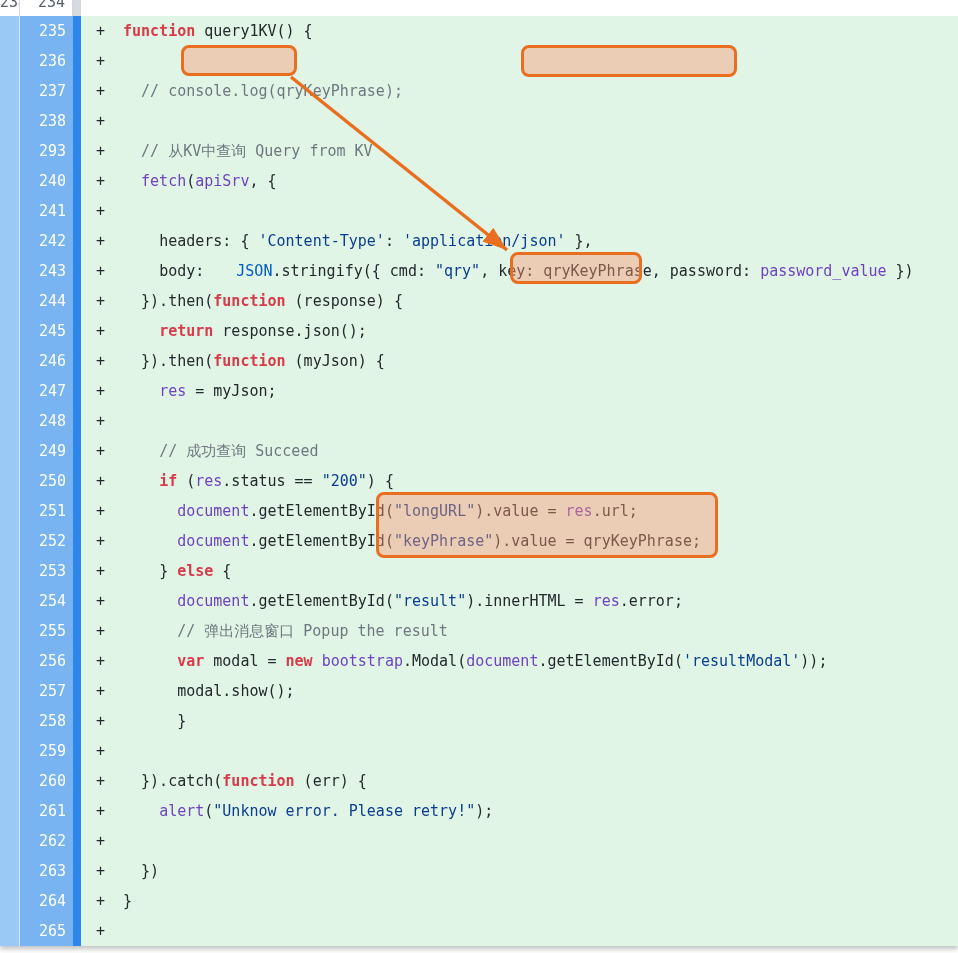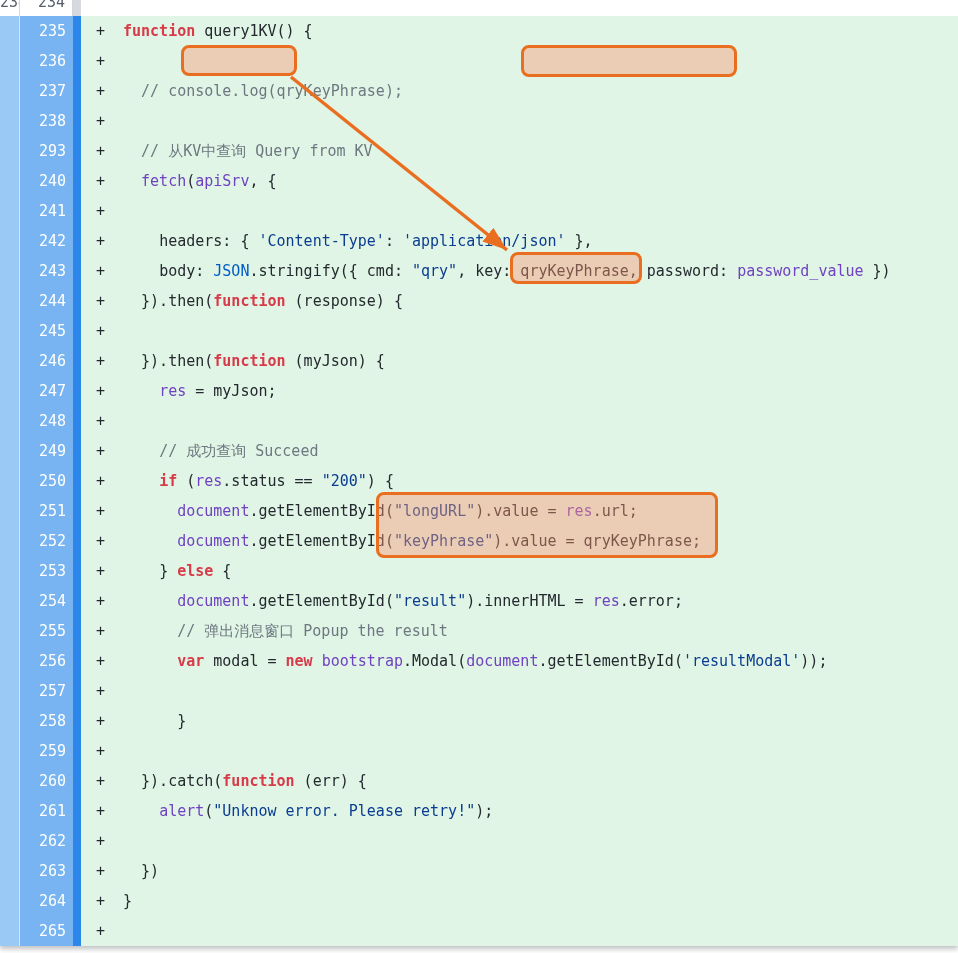--- a/index.html
+++ b/index.html
@@ -31,21 +31,21 @@
   
   .row.added .cell-old{background:var(--gutter_blue_light,#9ac9f6);border-right:1px solid rgba(255,255,255,.55);}
   .row.added .cell-num{background:var(--gutter_blue,#77b4f1);color:var(--line_number,#ffffff);}
   .row.added .cell-strip{background:var(--gutter_strip,#2d87ea);}
   .row.added .cell-code{background:var(--added_bg,#e0f5e5);}
   .plus{position:absolute;left:15px;top:0;color:var(--text,#24292f);}
   .codetext{display:inline-block;margin-left:42px;}
   
   .tk-k{color:var(--keyword,#d73a49);font-weight:bold;}
   .tk-i{color:var(--ident,#6f42c1);}
-  .tk-c{color:var(--builtin,#005cc5);}
+  .tk-c{color:var(--builtin,#005cc5);margin-left:23px;}
   .tk-s{color:var(--string,#0a3d91);}
   .tk-m{color:var(--comment,#6e7781);}
   .tk-d{color:var(--text,#24292f);}
   
   .hl-box{
     position:absolute;
     border:3px solid var(--accent,#e96e1f);
     border-radius:8px;
     background:var(--box_fill,rgba(250,150,115,.42));
     box-sizing:border-box;
@@ -129,21 +129,21 @@
         <div class="row added">
           <span class="cell-old"></span>
           <span class="cell-num">244</span>
           <span class="cell-strip"></span>
           <span class="cell-code"><span class="plus">+</span><span class="codetext">  <span class="tk-d">}).then(</span><span class="tk-k">function</span><span class="tk-d"> (response) {</span></span></span>
         </div>
         <div class="row added">
           <span class="cell-old"></span>
           <span class="cell-num">245</span>
           <span class="cell-strip"></span>
-          <span class="cell-code"><span class="plus">+</span></span>
+          <span class="cell-code"><span class="plus">+</span><span class="codetext">    <span class="tk-k">return</span><span class="tk-d"> response.json();</span></span></span>
         </div>
         <div class="row added">
           <span class="cell-old"></span>
           <span class="cell-num">246</span>
           <span class="cell-strip"></span>
           <span class="cell-code"><span class="plus">+</span><span class="codetext">  <span class="tk-d">}).then(</span><span class="tk-k">function</span><span class="tk-d"> (myJson) {</span></span></span>
         </div>
         <div class="row added">
           <span class="cell-old"></span>
           <span class="cell-num">247</span>
@@ -201,21 +201,21 @@
         <div class="row added">
           <span class="cell-old"></span>
           <span class="cell-num">256</span>
           <span class="cell-strip"></span>
           <span class="cell-code"><span class="plus">+</span><span class="codetext">      <span class="tk-k">var</span><span class="tk-d"> modal = </span><span class="tk-k">new</span><span class="tk-d"> </span><span class="tk-i">bootstrap</span><span class="tk-d">.Modal(</span><span class="tk-i">document</span><span class="tk-d">.getElementById(</span><span class="tk-s">'resultModal'</span><span class="tk-d">));</span></span></span>
         </div>
         <div class="row added">
           <span class="cell-old"></span>
           <span class="cell-num">257</span>
           <span class="cell-strip"></span>
-          <span class="cell-code"><span class="plus">+</span></span>
+          <span class="cell-code"><span class="plus">+</span><span class="codetext">      <span class="tk-d">modal.show();</span></span></span>
         </div>
         <div class="row added">
           <span class="cell-old"></span>
           <span class="cell-num">258</span>
           <span class="cell-strip"></span>
           <span class="cell-code"><span class="plus">+</span><span class="codetext">      <span class="tk-d">}</span></span></span>
         </div>
         <div class="row added">
           <span class="cell-old"></span>
           <span class="cell-num">259</span>

